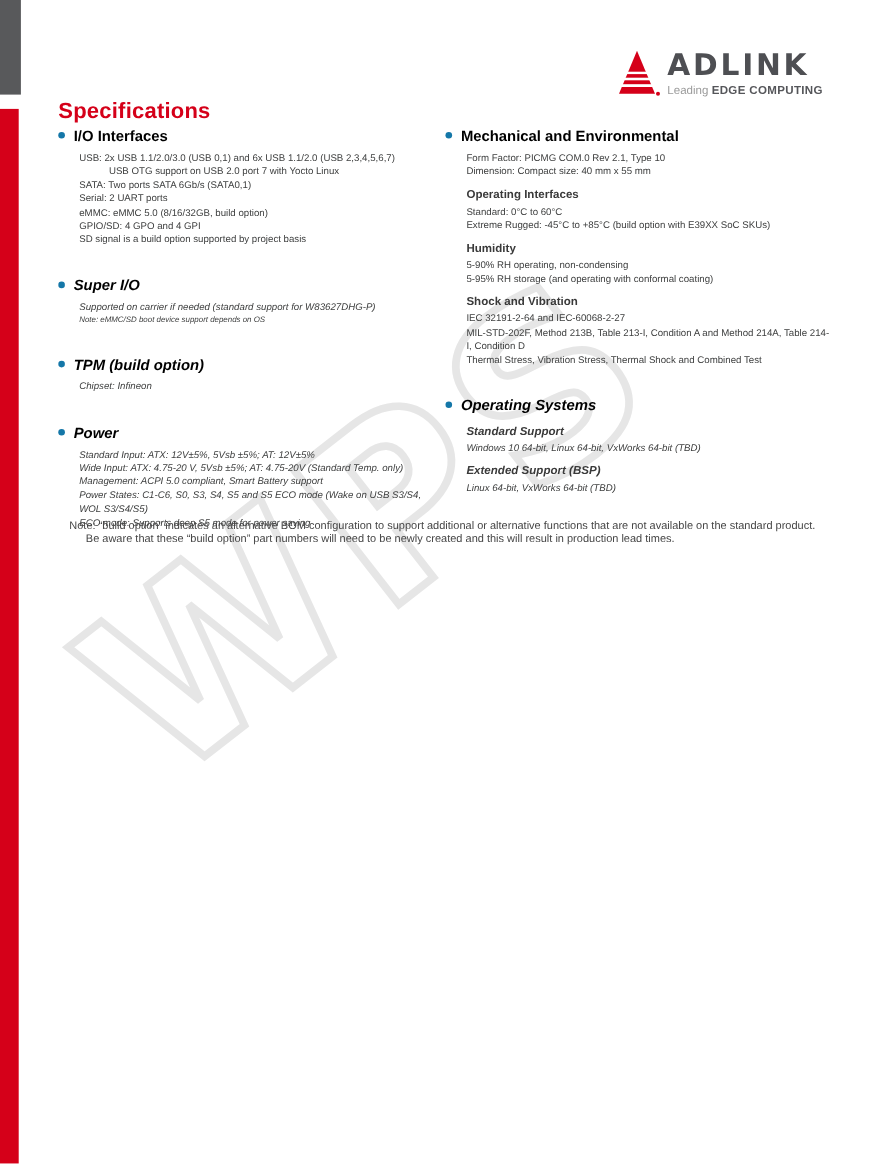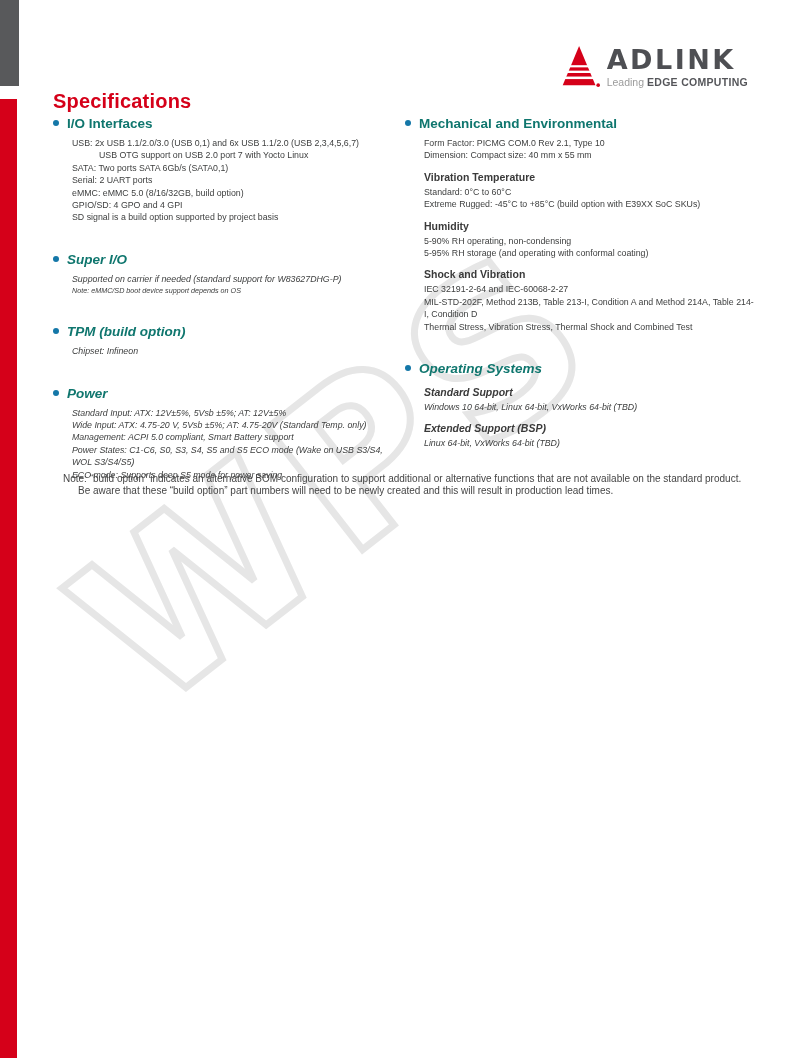--- a/index.html
+++ b/index.html
@@ -37,21 +37,21 @@
     position:absolute; left:53px; top:90px; z-index:1;
     font-size:20px; font-weight:bold; color:#d50019; letter-spacing:0.2px;
   }
 
   
   .col { position:absolute; top:115px; z-index:1; }
   .col-left  { left:53px;  width:340px; }
   .col-right { left:405px; width:352px; }
 
   .sec + .sec { margin-top:27px;font-style:italic; }
-  .sec-title { font-size:13.5px; line-height:17px; font-weight:bold; color:#0f766e; margin-bottom:5px; }
+  .sec-title { font-size:13.5px; line-height:17px; font-weight:bold; color:#000000; margin-bottom:5px; }
   .bullet {
     display:inline-block; width:6px; height:6px; border-radius:50%;
     background:#1477a8; margin-right:8px; vertical-align:2px;
   }
   .line  { margin-left:19px; font-size:8.8px; line-height:12.4px; color:#3f4040; }
   .line2 { margin-left:46px; font-size:8.8px; line-height:12.4px; color:#3f4040; }
   .note  { margin-left:19px; font-size:7.2px; line-height:11px; color:#3f4040; }
   .subhead {
     margin-left:19px; margin-top:9px; margin-bottom:2px;
     font-size:10.5px; line-height:13px; font-weight:bold; color:#3a3a3a;
@@ -122,21 +122,21 @@
         <div class="line">Management: ACPI 5.0 compliant, Smart Battery support</div>
         <div class="line">Power States: C1-C6, S0, S3, S4, S5 and S5 ECO mode (Wake on USB S3/S4, WOL S3/S4/S5)</div>
         <div class="line">ECO mode: Supports deep S5 mode for power saving</div>
       </section>
     </div>
   <div class="col col-right" id="col-right">
       <section class="sec">
         <h2 class="sec-title"><span class="bullet"></span><span>Mechanical and Environmental</span></h2>
         <div class="line">Form Factor: PICMG COM.0 Rev 2.1, Type 10</div>
         <div class="line">Dimension: Compact size: 40 mm x 55 mm</div>
-        <div class="subhead">Vibration Temperature</div>
+        <div class="subhead">Operating Interfaces</div>
         <div class="line">Standard: 0°C to 60°C</div>
         <div class="line">Extreme Rugged: -45°C to +85°C (build option with E39XX SoC SKUs)</div>
         <div class="subhead">Humidity</div>
         <div class="line">5-90% RH operating, non-condensing</div>
         <div class="line">5-95% RH storage (and operating with conformal coating)</div>
         <div class="subhead">Shock and Vibration</div>
         <div class="line">IEC 32191-2-64 and IEC-60068-2-27</div>
         <div class="line">MIL-STD-202F, Method 213B, Table 213-I, Condition A and Method 214A, Table 214-I, Condition D</div>
         <div class="line">Thermal Stress, Vibration Stress, Thermal Shock and Combined Test</div>
       </section>

